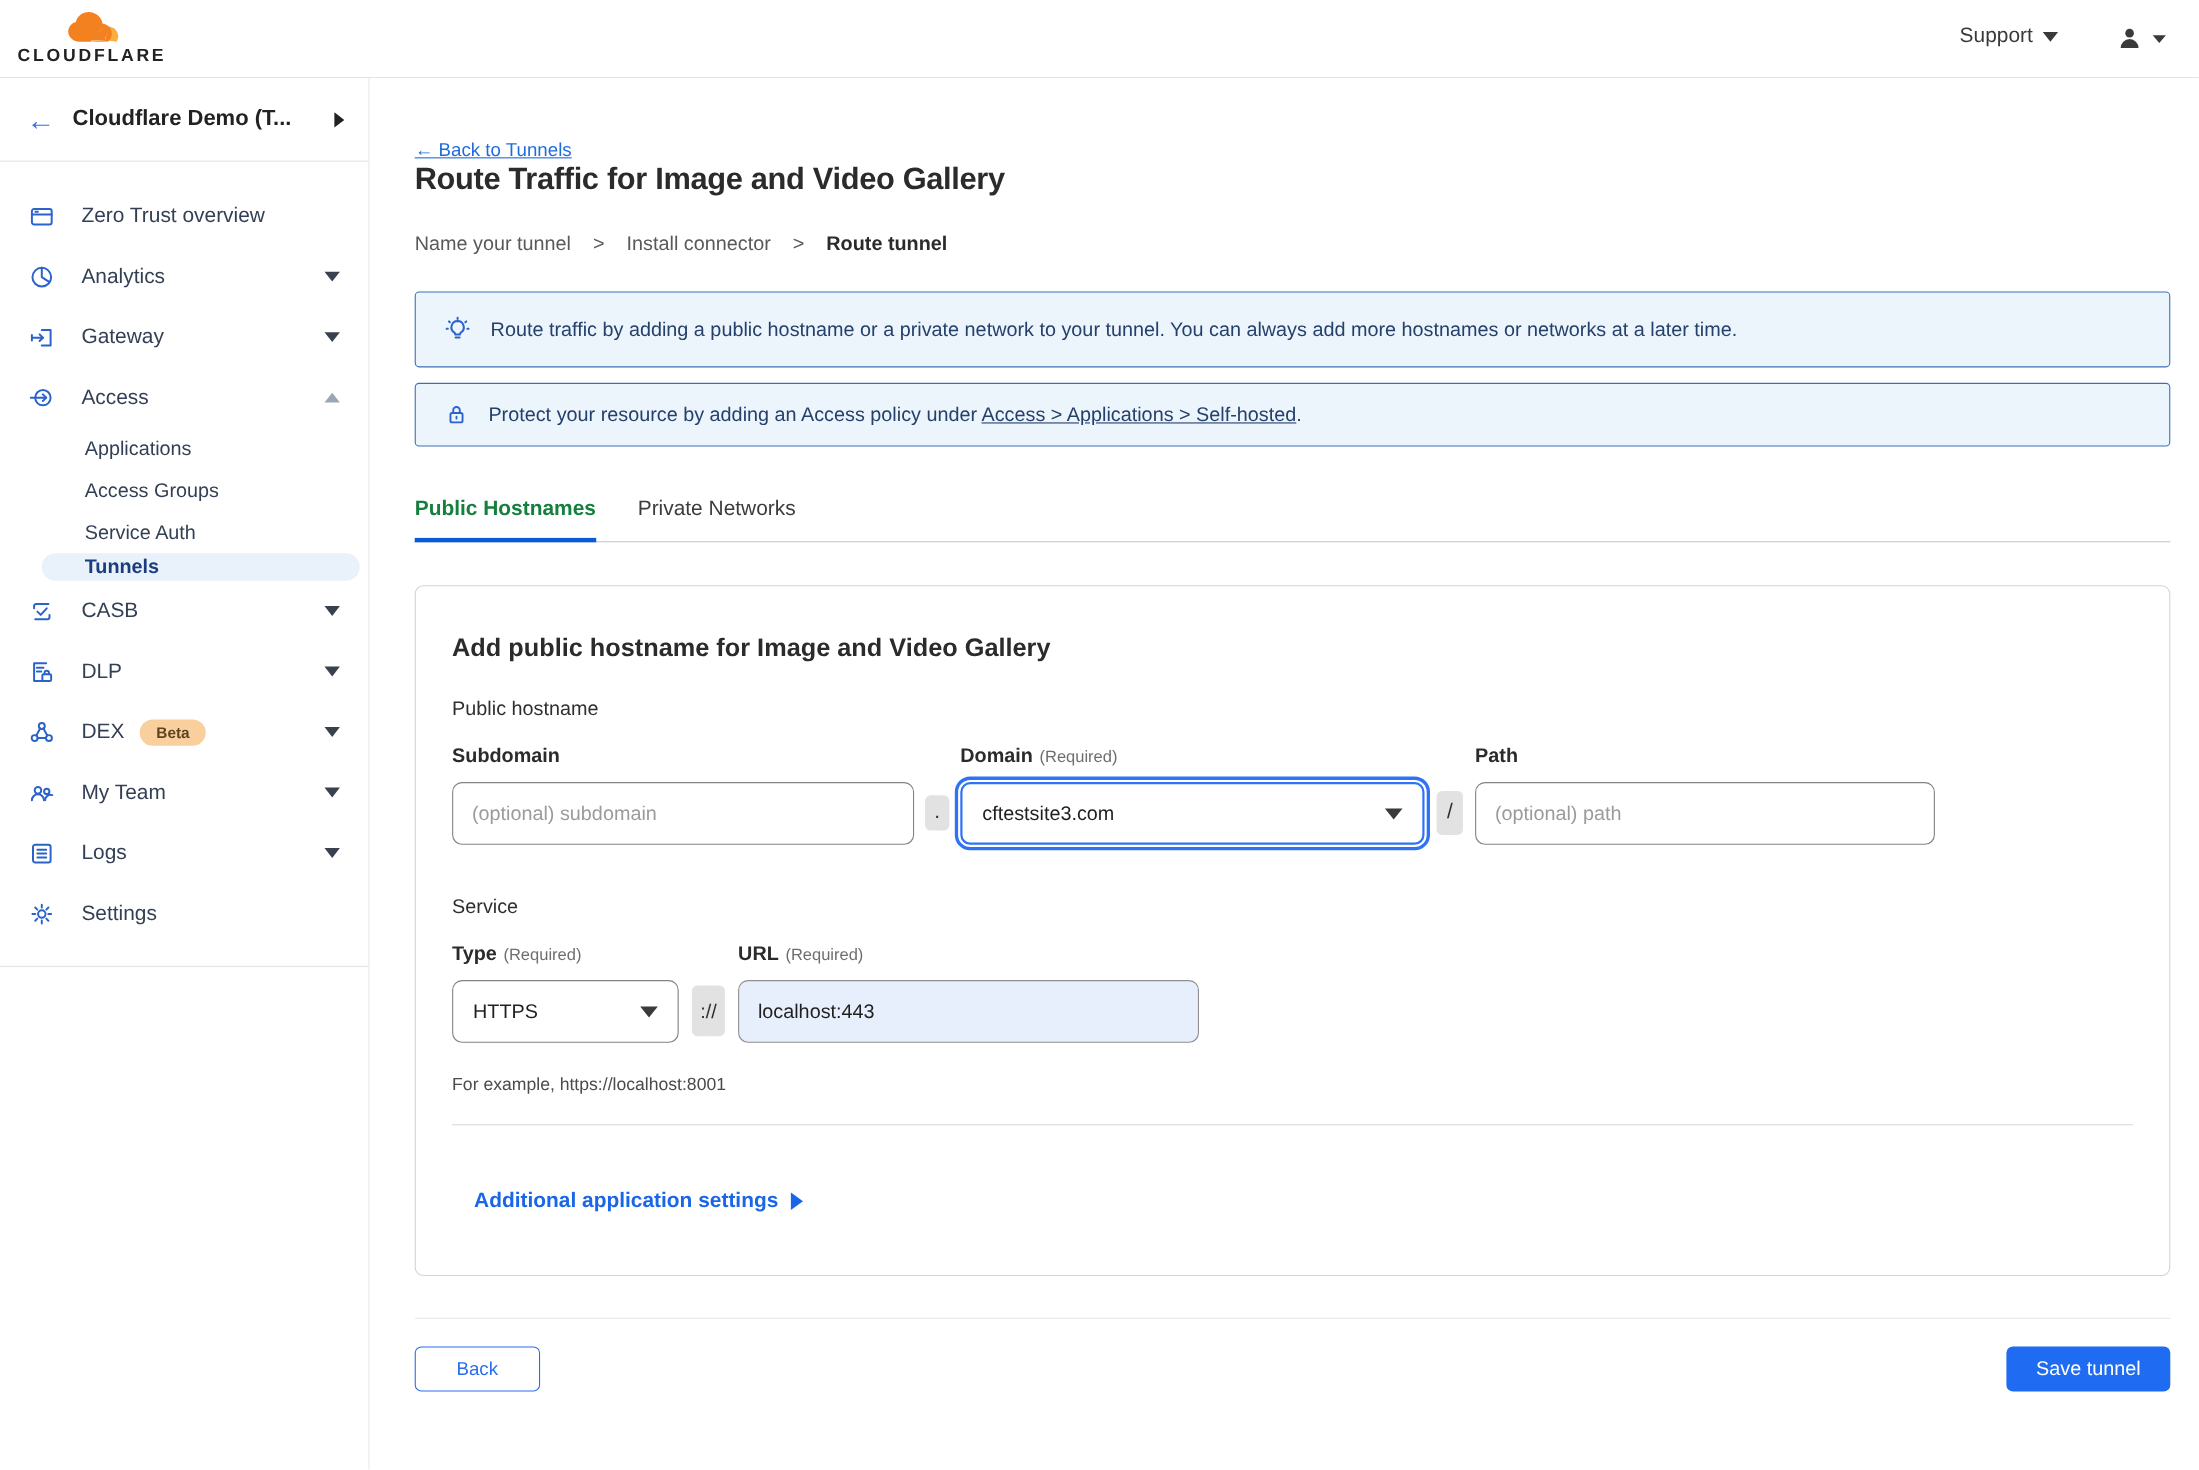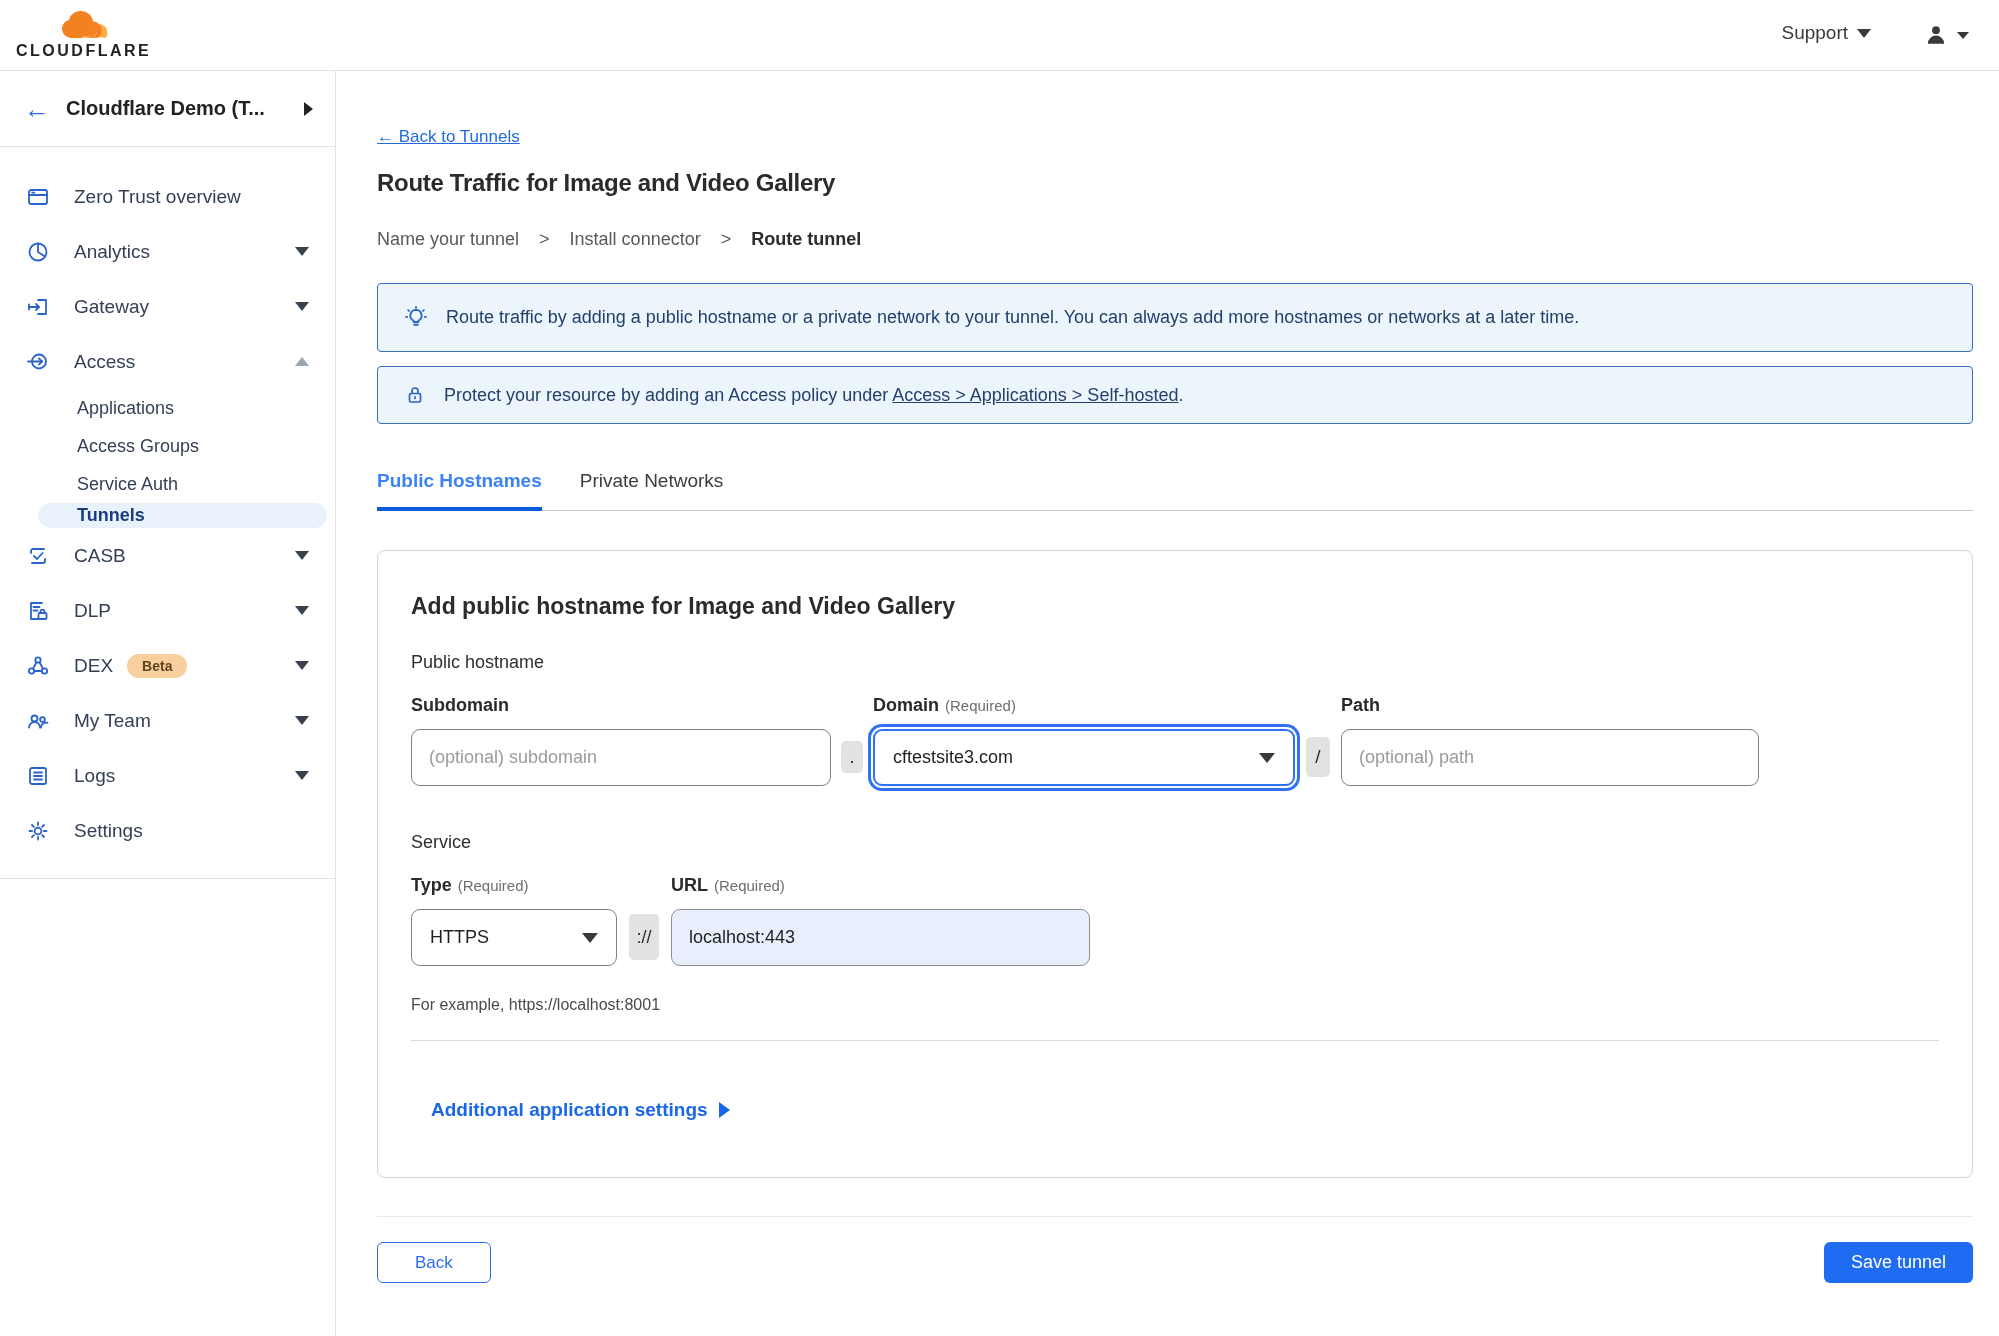--- a/index.html
+++ b/index.html
@@ -41,34 +41,34 @@
   .sub-item { height:38px; display:flex; align-items:center; padding-left:77px;
     font-size:18px; color:#333f54; cursor:pointer; }
   .sub-item.active { background:#e9f1fb; color:#1b3d80; font-weight:700;
     border-radius:19px; margin:0 8px 0 38px; padding-left:39px; height:25px; }
   .beta-badge { background:#f9cf9e; color:#5e4420; font-size:14px; font-weight:600;
     border-radius:999px; padding:4px 15px; margin-left:14px; }
   .nav-divider { border-top:1px solid #e3e3e3; margin-top:20px; }
 
   
   .back-link { color:#1f6bdd; font-size:17px; text-decoration:underline; cursor:pointer; display:inline-block; }
-  .page-title { font-size:24px; font-weight:700; color:#2b2b2b; margin-top:22px; letter-spacing:-0.3px; }
+  .page-title { font-size:28px; font-weight:700; color:#2b2b2b; letter-spacing:-0.3px; }
   .steps { display:flex; align-items:center; gap:20px; margin-top:32px; font-size:18px; color:#595959; }
   .steps .sep { color:#595959; }
   .steps .current { color:#2b2b2b; font-weight:700; }
 
   .banner { background:#ecf4fc; border:1px solid #3a70b6; border-radius:4px;
     display:flex; align-items:center; gap:17px; padding:14px 25px; color:#24406b; font-size:18px; }
   .banner.first { margin-top:33px; min-height:69px; }
   .banner.second { margin-top:14px; min-height:58px; }
   .banner a { color:#24406b; text-decoration:underline; cursor:pointer; }
 
   .tabs { margin-top:46px; border-bottom:1px solid #c9c9c9; display:flex; gap:38px; }
   .tab { font-size:19px; padding-bottom:15px; cursor:pointer; color:#3c3c3c; }
-  .tab.active { color:#3b82f6; font-weight:600; border-bottom:4px solid #0a5bd9; margin-bottom:-1px; }
+  .tab.active { color:#15803d; font-weight:600; border-bottom:4px solid #0a5bd9; margin-bottom:-1px; }
 
   .card { margin-top:39px; background:#fff; border:1px solid #d4d4d4; border-radius:8px;
     padding:42px 33px 0 33px; height:628px; }
   .card-heading { font-size:23px; font-weight:700; color:#2b2b2b; }
   .section-label { font-size:18px; color:#2f2f2f; margin-top:32px; }
   .field-row { display:flex; align-items:flex-end; margin-top:22px; }
   .field-col { display:flex; flex-direction:column; }
   .field-label { font-size:18px; font-weight:700; color:#2b2b2b; margin-bottom:13px; }
   .req { font-size:15px; font-weight:400; color:#6e6e6e; margin-left:6px; }
   .txt-input { height:57px; border:1.5px solid #828282; border-radius:9px; padding:0 17px;

